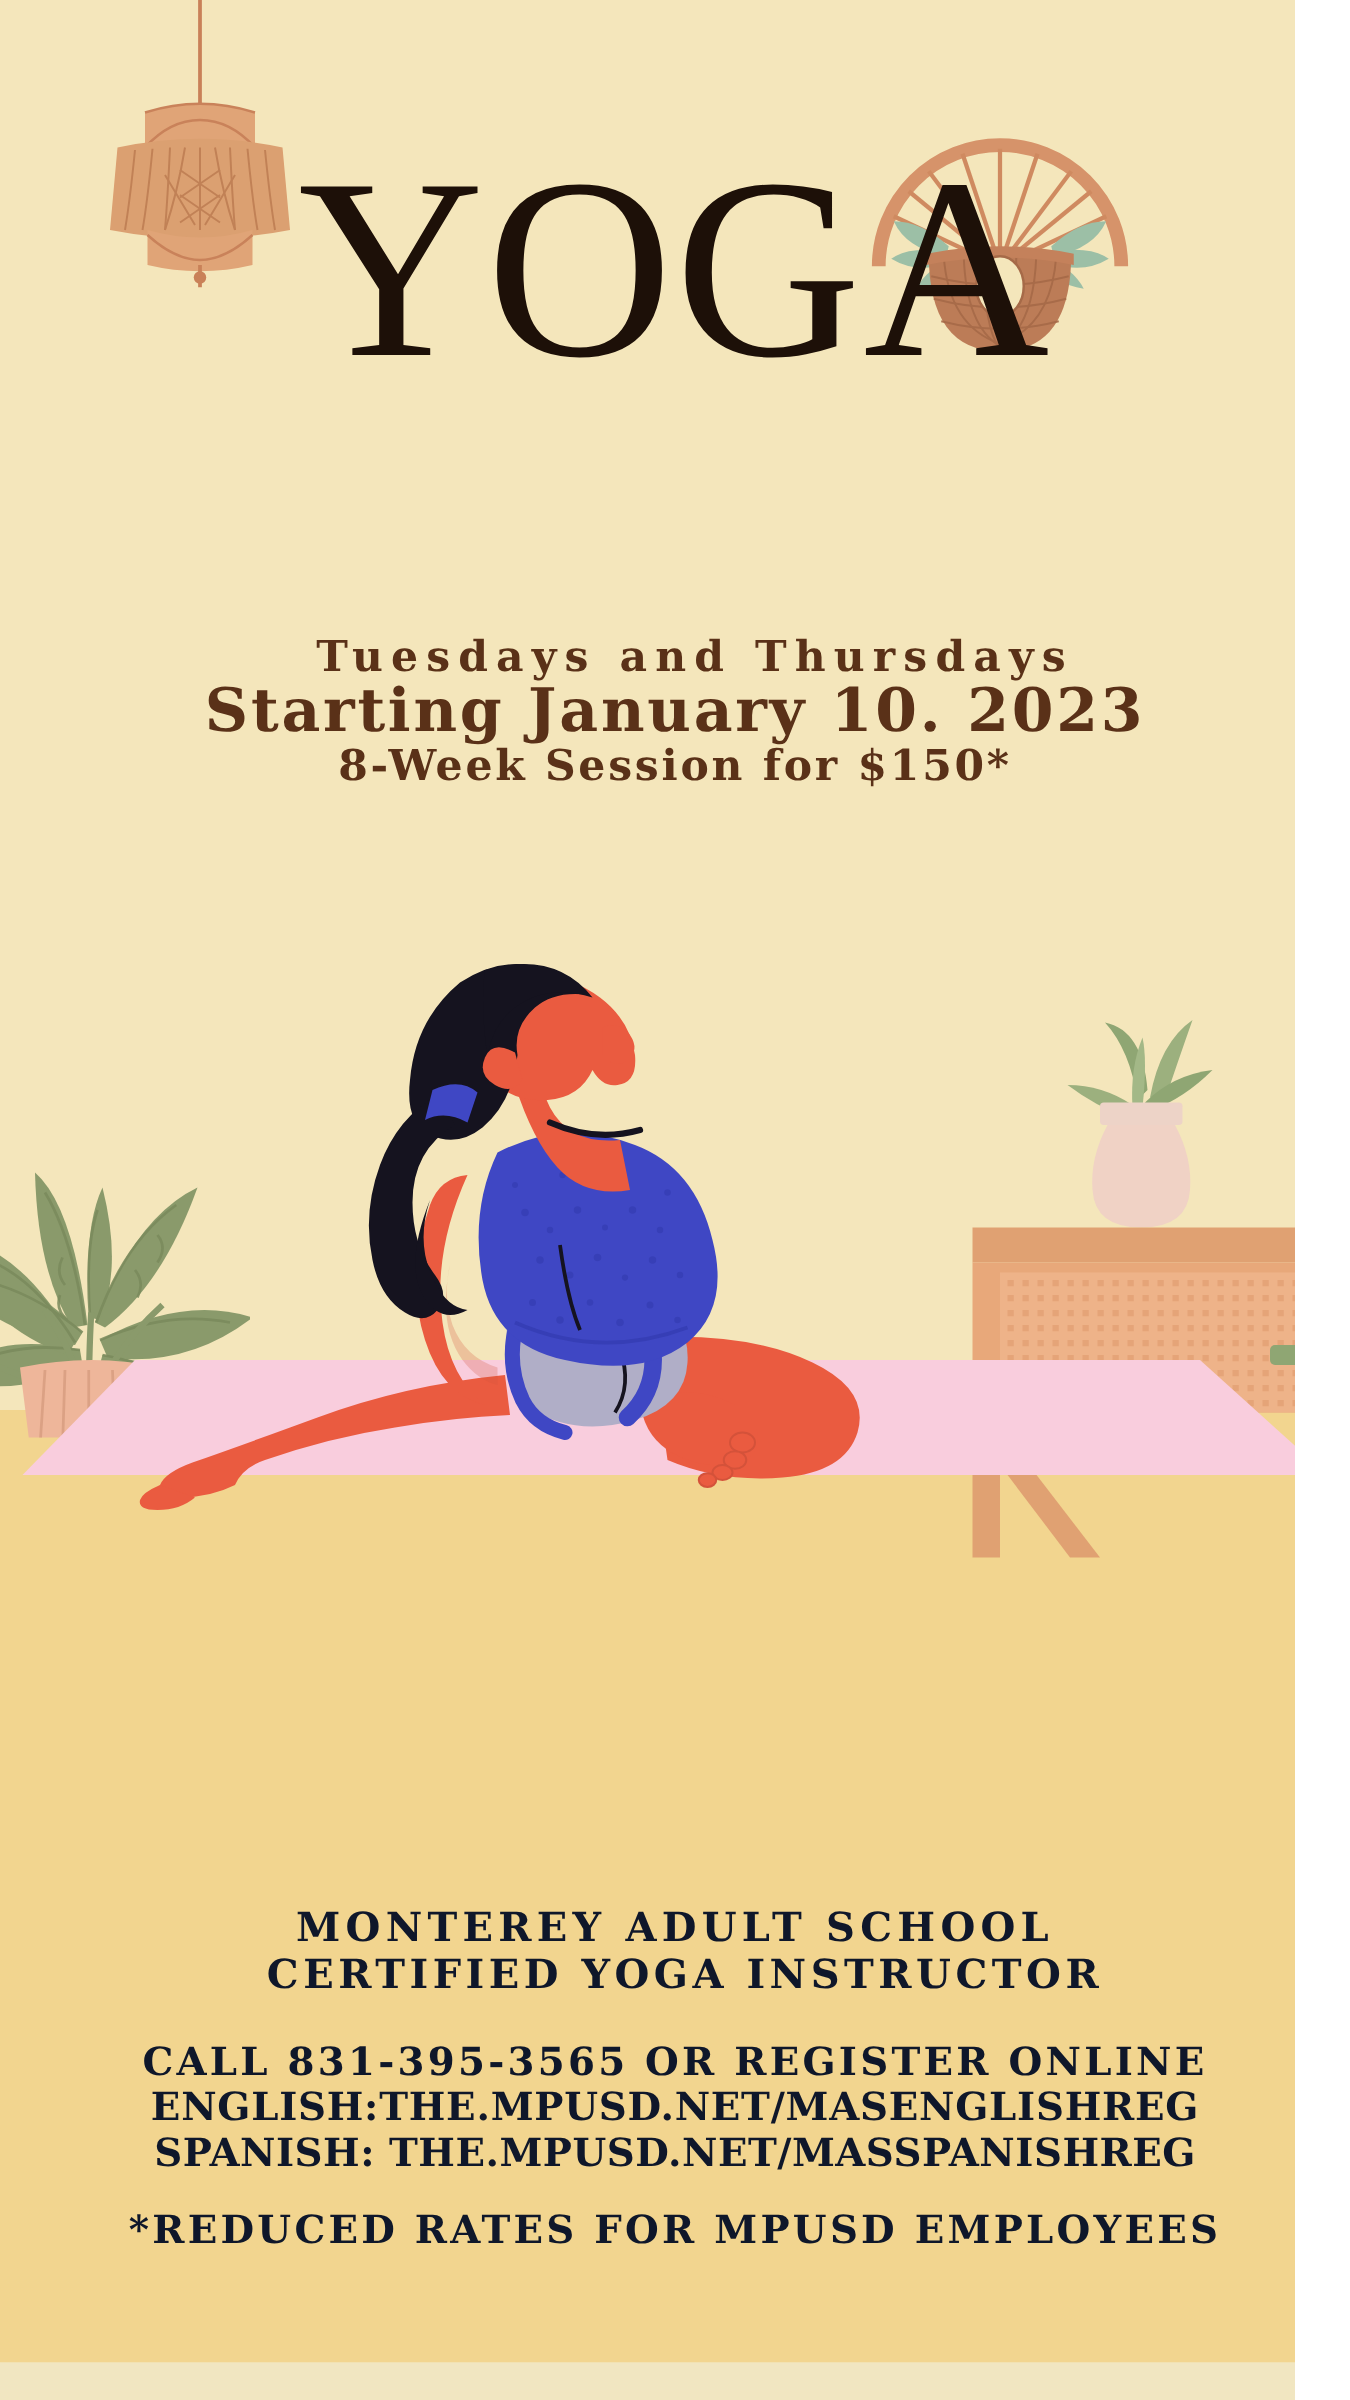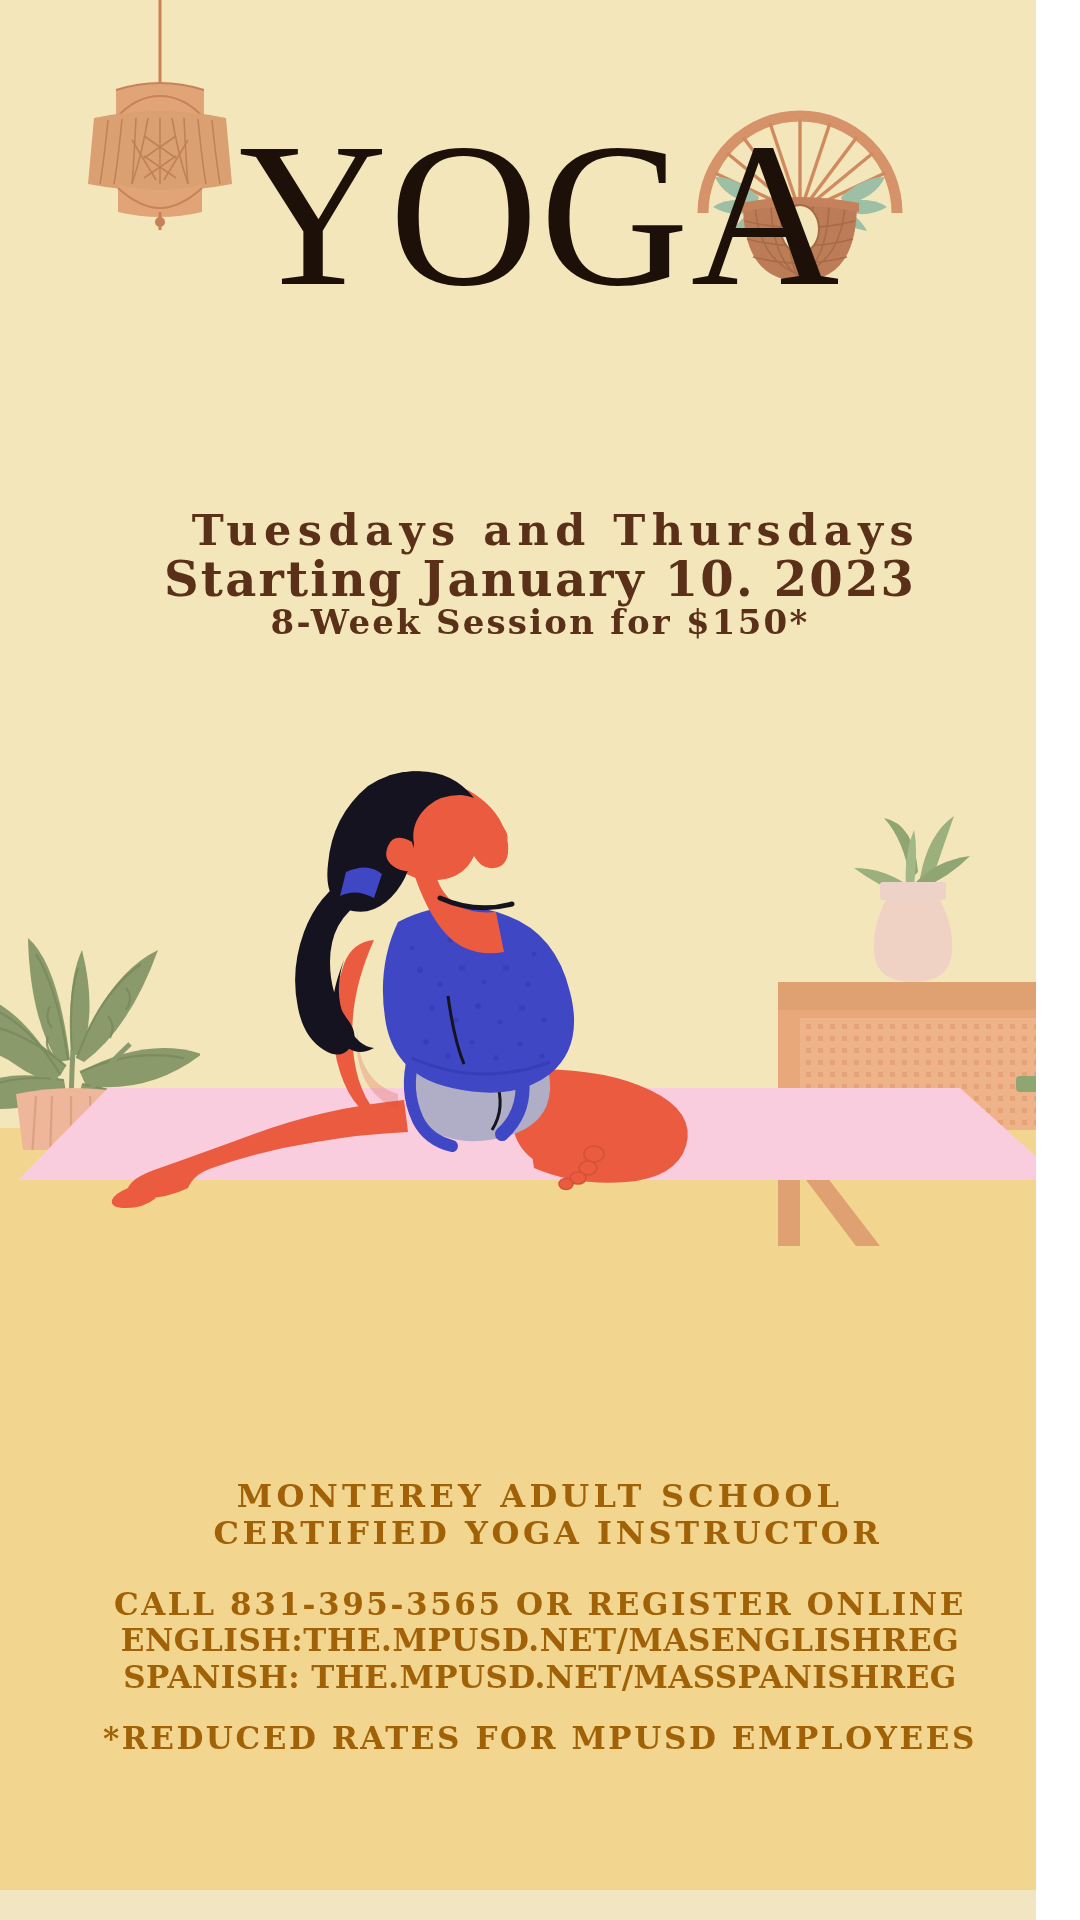--- a/index.html
+++ b/index.html
@@ -75,31 +75,31 @@
     position: absolute;
     left: 0; top: 508px;
     width: 1080px;
     text-align: center;
     color: #5a3118;
     font-family: "DejaVu Serif", serif;
     font-weight: 700;
     line-height: 1.06;
   }
   .sched-line { display: block; white-space: nowrap; }
-  .sched-1 { font-size: 43px; letter-spacing: 6.5px; padding-left: 32px; }
+  .sched-1 { font-size: 34px; letter-spacing: 6.5px; padding-left: 32px; }
   .sched-2 { font-size: 48px; letter-spacing: 4px; }
   .sched-3 { font-size: 48px; letter-spacing: 2.2px; }
   .sched-4 { font-size: 34px; letter-spacing: 2.2px; }
 
   .footer-block {
     position: absolute;
-    left: 0; top: 1478px;
+    left: 0; top: 1524px;
     width: 1080px;
     text-align: center;
-    color: #a16207;
+    color: #0f172a;
     font-family: "DejaVu Serif", serif;
     font-weight: 700;
   }
   .org-line { display: block; white-space: nowrap; font-size: 32px; letter-spacing: 4.2px; line-height: 1.16; }
   .org-line-2 { letter-spacing: 3.6px; padding-left: 16px; }
   .contact-group { margin-top: 34px; }
   .contact-line { display: block; white-space: nowrap; font-size: 31px; letter-spacing: 2.0px; line-height: 1.17; }
   .contact-1 { letter-spacing: 2.6px; }
   .contact-2 { font-size: 31px; letter-spacing: 0.6px; }
   .contact-3 { font-size: 31px; letter-spacing: 0.4px; }

